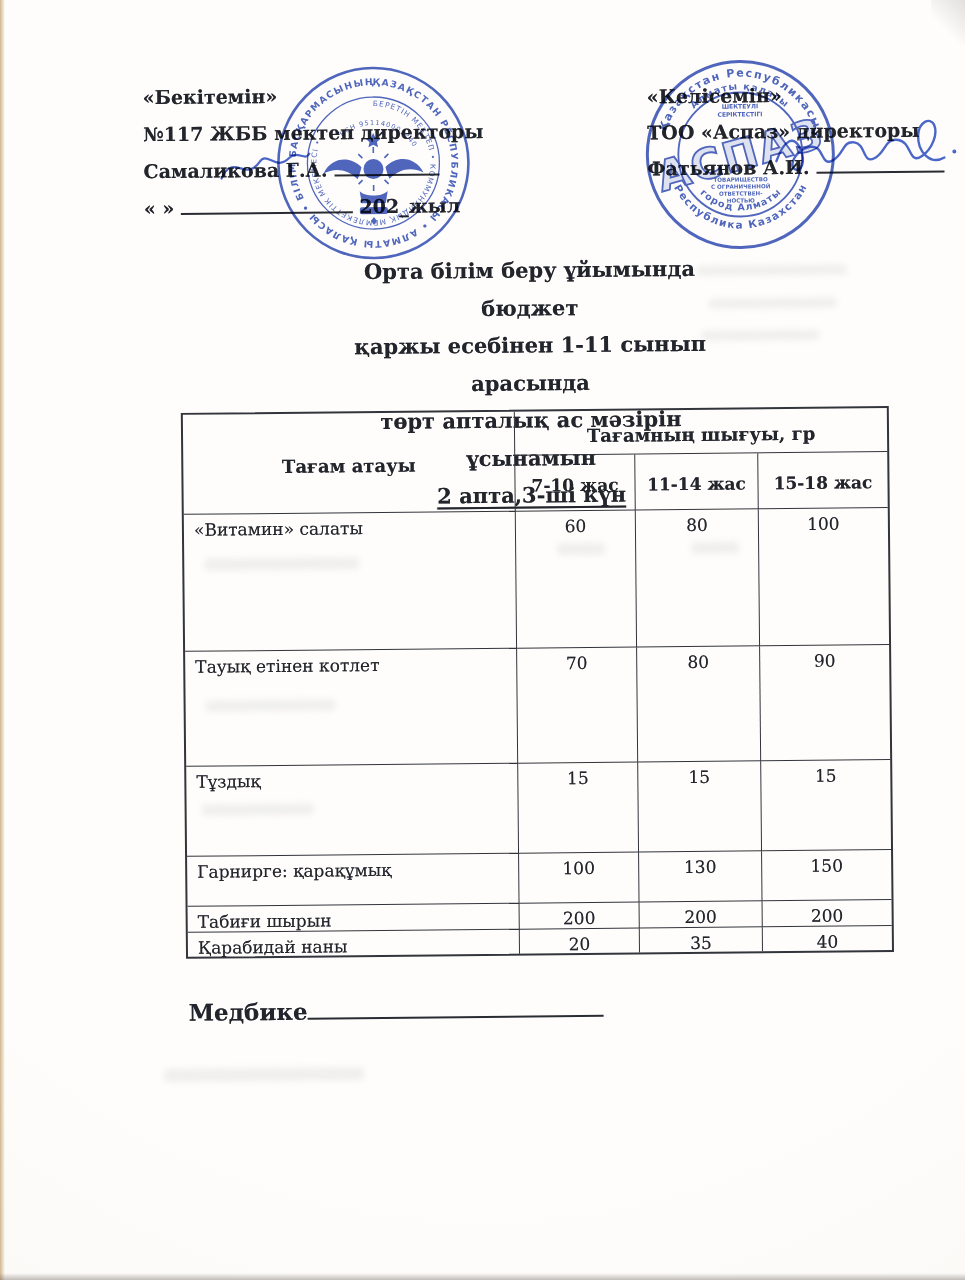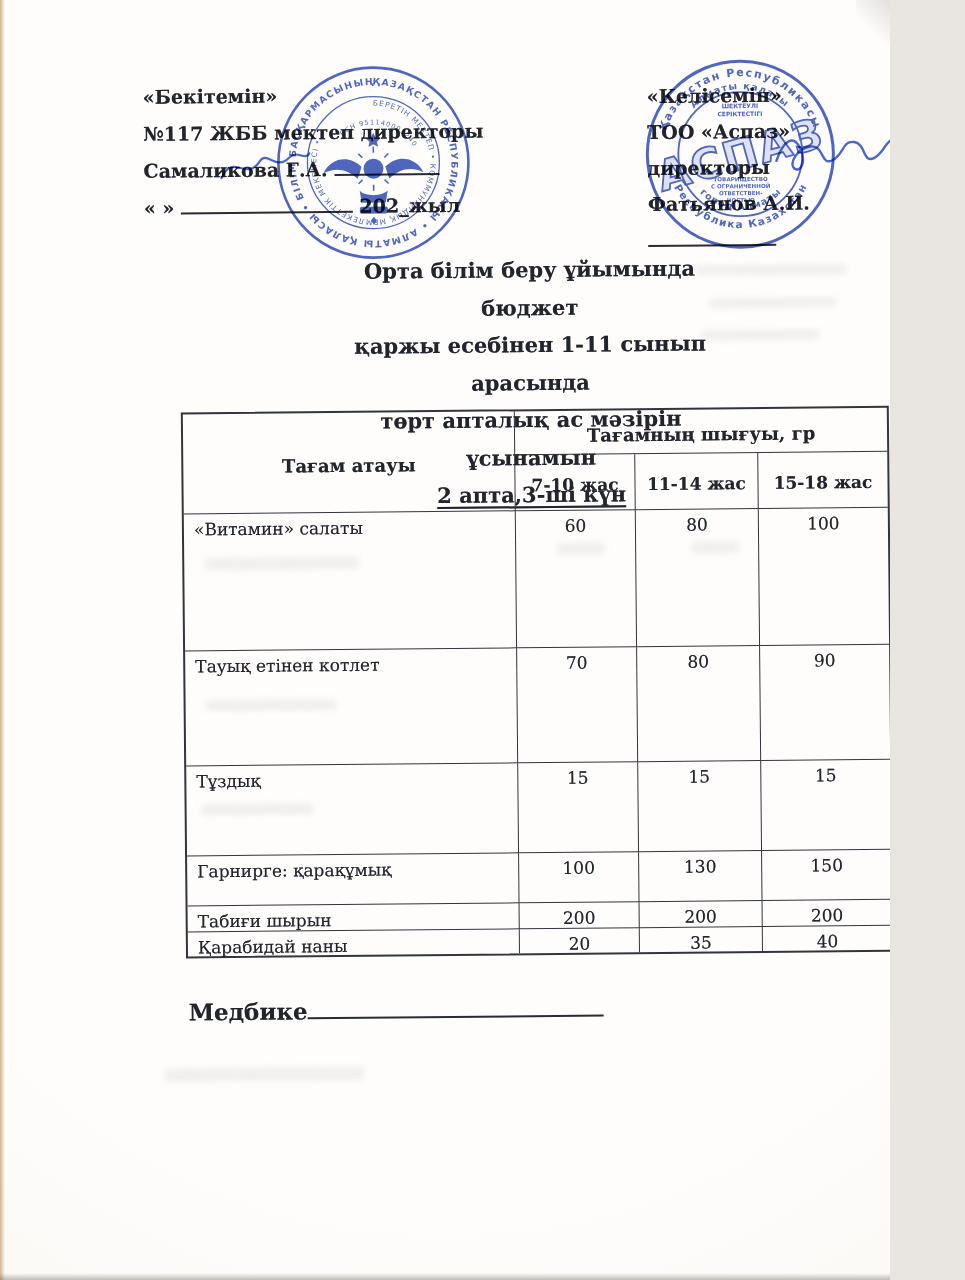--- a/index.html
+++ b/index.html
@@ -1,17 +1,17 @@
 <!DOCTYPE html>
 <html><head>
 <meta charset="utf-8">
 <style>
   html,body{margin:0;padding:0;background:#e9e6e1;}
   .photo{
-    position:relative;width:890px;height:1280px;overflow:hidden;
+    position:relative;width:965px;height:1280px;overflow:hidden;
     background:
       radial-gradient(120% 90% at 50% 40%, #fefdfb 60%, #f8f6f2 100%),
       #fcfbf8;
     font-family:"DejaVu Serif","Liberation Serif",serif;
     color:#23252c;
   }
   .edge-left{position:absolute;left:0;top:0;width:5px;height:100%;
     background:linear-gradient(to right,#c9a97e 0%,#e6d6bd 55%,rgba(230,214,189,0) 100%);opacity:.85;}
   .edge-bottom{position:absolute;left:0;bottom:0;width:100%;height:7px;
     background:linear-gradient(to top,rgba(94,86,76,.38),rgba(94,86,76,0));}

